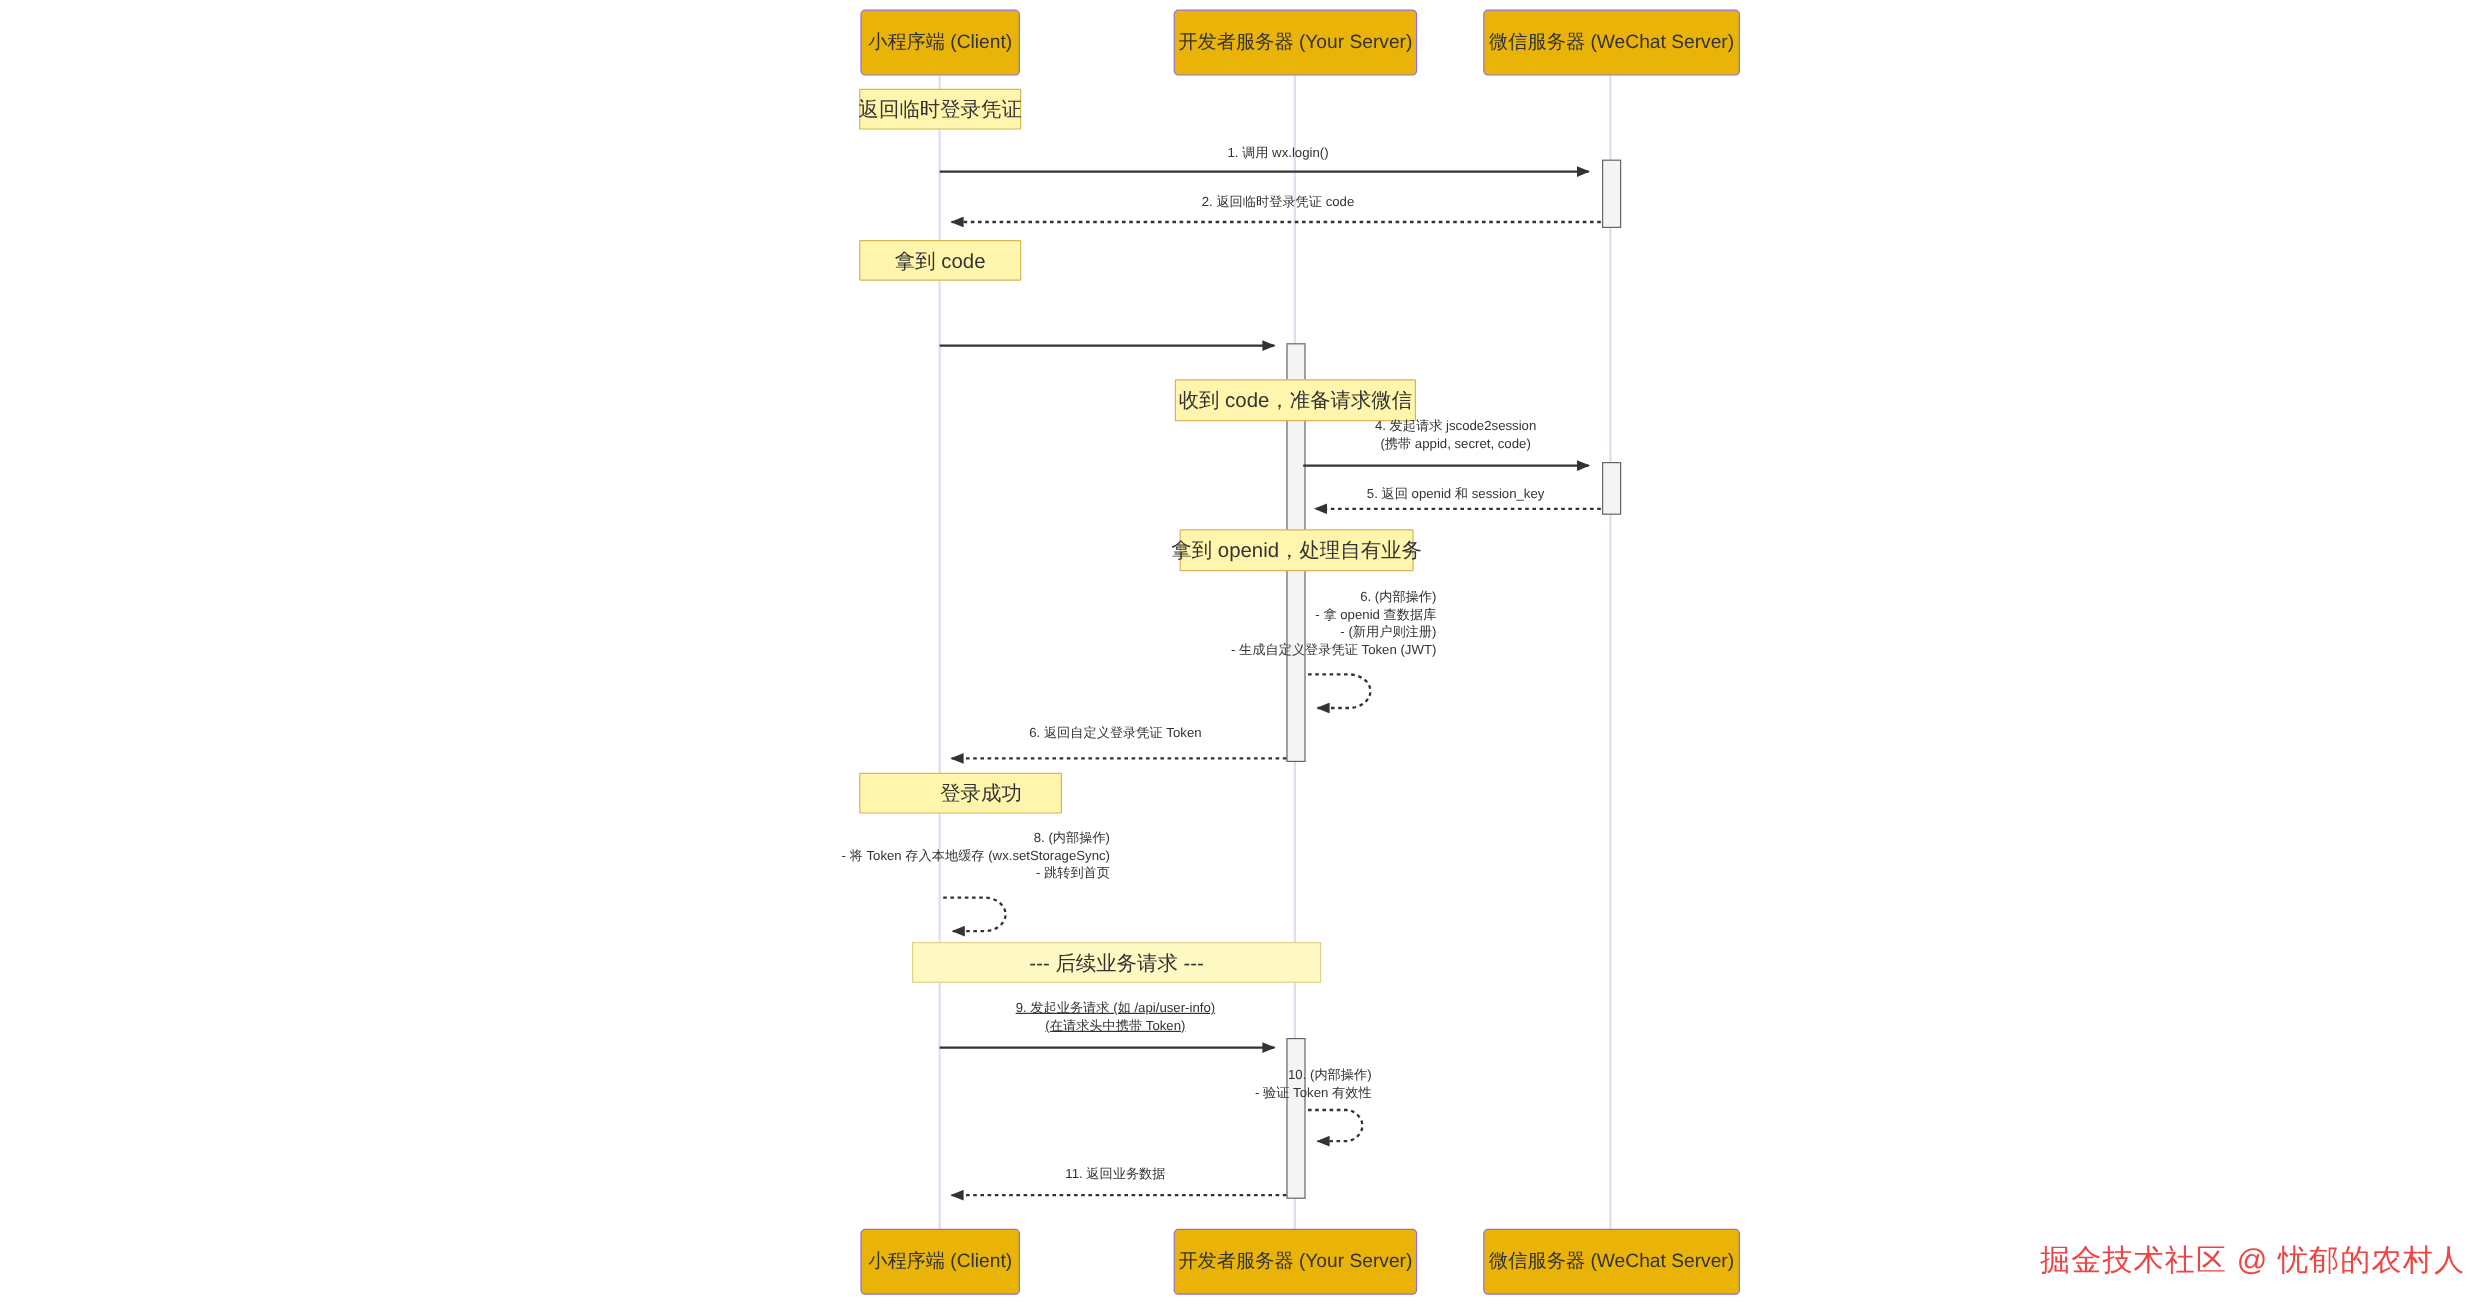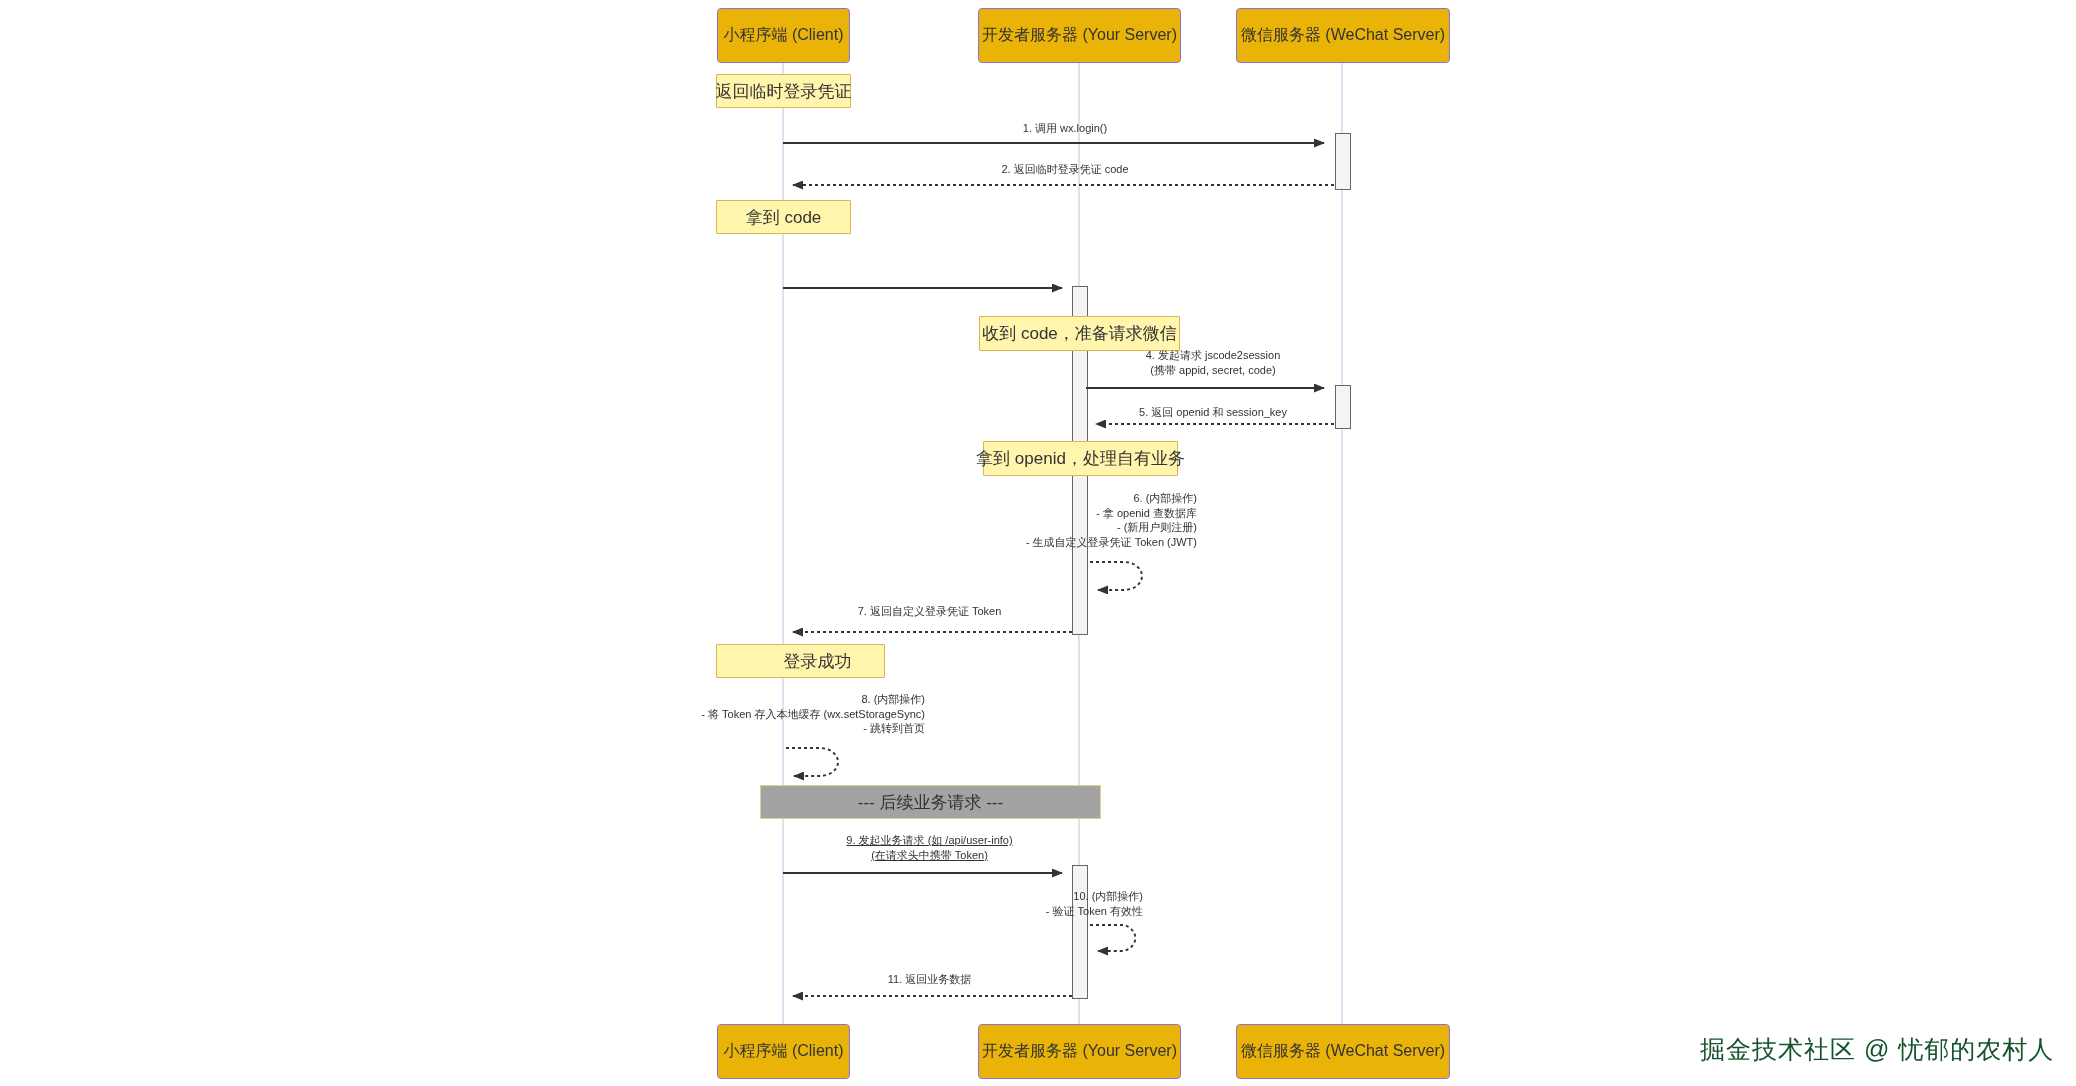--- a/index.html
+++ b/index.html
@@ -15,33 +15,33 @@
   .lifeline{position:absolute;width:1.6px;background:#E0E0F0;}
   .activation{position:absolute;background:#F4F4F4;border:1.3px solid #666666;}
 
   .note{
     position:absolute;background:#FFF5AD;border:1.3px solid #D6B656;
     display:flex;align-items:center;justify-content:center;
     color:#333333;font-size:17px;white-space:nowrap;border-radius:1px;
   }
 
   .divider{
-    position:absolute;background:#a3a3a3;border:1.3px solid #E0D28A;
+    position:absolute;background:#fef9c3;border:1.3px solid #E0D28A;
     display:flex;align-items:center;justify-content:center;
     color:#333333;font-size:17px;white-space:nowrap;
   }
 
   .msg-label{
     position:absolute;color:#333333;font-size:11px;line-height:1.33;
     text-align:center;white-space:pre;
   }
   .msg-label.right-al{text-align:right;}
 
   .wm{
-    position:absolute;color:#14532d;font-size:25px;white-space:nowrap;
+    position:absolute;color:#ef4444;font-size:25px;white-space:nowrap;
     letter-spacing:1px;
   }
 
   svg.arrows{position:absolute;left:0;top:0;width:2076px;height:1086px;overflow:visible;}
 </style>
 </head>
 <body>
 
 <div id="diagram">
 
@@ -99,21 +99,21 @@
   <div class="msg-label" style="left:1000px; top:348px; width:426px;"><span>4. 发起请求 jscode2session
 (携带 appid, secret, code)</span></div>
 
   <div class="msg-label" style="left:1000px; top:405px; width:426px;"><span>5. 返回 openid 和 session_key</span></div>
 
   <div class="msg-label right-al" style="left:700px; top:491px; width:497px;"><span>6. (内部操作)
 - 拿 openid 查数据库
 - (新用户则注册)
 - 生成自定义登录凭证 Token (JWT)</span></div>
 
-  <div class="msg-label" style="left:712px; top:604px; width:435px;"><span>7. 返回自定义登录凭证 Token</span></div>
+  <div class="msg-label" style="left:712px; top:604px; width:435px;"><span>6. 返回自定义登录凭证 Token</span></div>
 
   <div class="msg-label right-al" style="left:190px; top:692px; width:735px;"><span>8. (内部操作)
 - 将 Token 存入本地缓存 (wx.setStorageSync)
 - 跳转到首页</span></div>
 
   <div class="msg-label" style="left:712px; top:833px; width:435px;text-decoration:underline;"><span>9. 发起业务请求 (如 /api/user-info)
 (在请求头中携带 Token)</span></div>
 
   <div class="msg-label right-al" style="left:770px; top:889px; width:373px;"><span>10. (内部操作)
 - 验证 Token 有效性</span></div>

